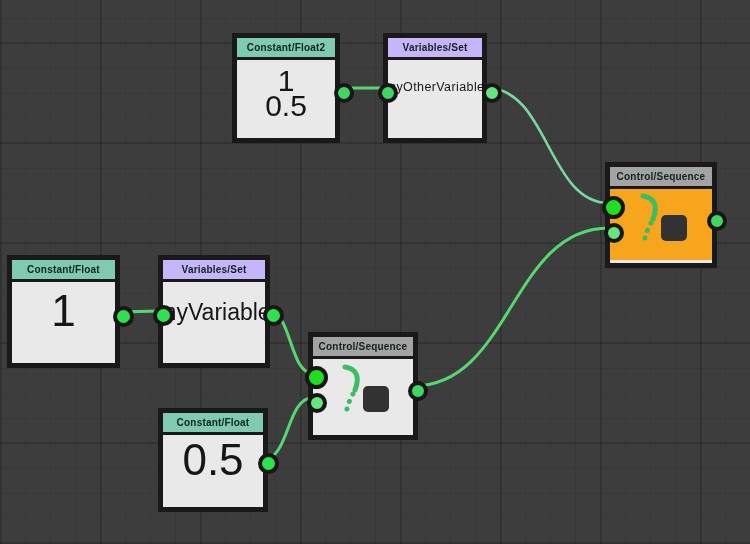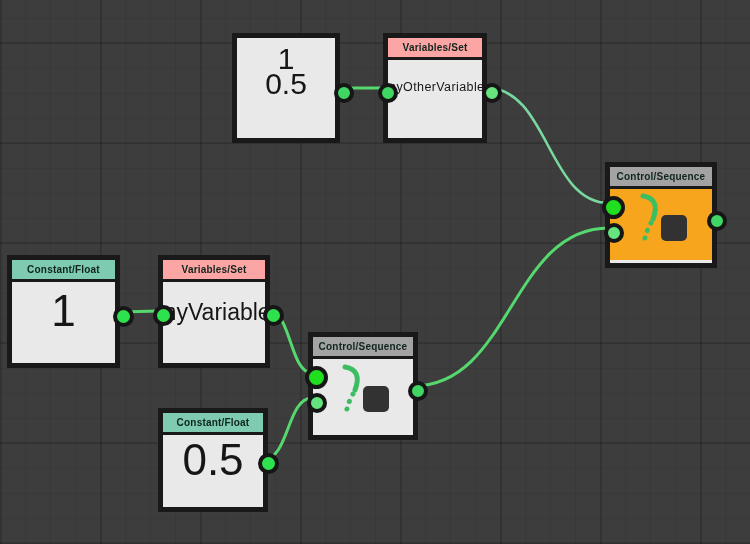--- a/index.html
+++ b/index.html
@@ -28,21 +28,21 @@
   }
   .node-header {
     height:22px;
     border-bottom:3px solid #191919;
     display:flex; align-items:center; justify-content:center;
     font-size:10px; font-weight:bold; color:#0f241a;
     letter-spacing:0.2px;
     white-space:nowrap;
   }
   .hdr-constant  { background:#7ecbb2; }
-  .hdr-variables { background:#fca5a5; }
+  .hdr-variables { background:#c4b5fd; }
   .hdr-control   { background:#a3a3a3; }
 
   .node-body {
     position:relative;
     display:flex; flex-direction:column;
     align-items:center; justify-content:center;
     height:calc(100% - 25px);
     color:#161616;
     overflow:visible;
   }
@@ -74,20 +74,21 @@
   <svg class="wires" viewBox="0 0 750 544">
     <path class="wire" d="M 339 88 L 384 88"></path>
     <path class="wire-soft" d="M 487 88 C 548 88 548 203 609 203"></path>
     <path class="wire" d="M 119 312 L 159 311"></path>
     <path class="wire" d="M 269 311 C 291 311 290 373 312 373"></path>
     <path class="wire" d="M 264 459 C 289 459 287 398 312 398"></path>
     <path class="wire" d="M 413 386 C 511 386 511 228 609 228"></path>
   </svg>
 
   <div class="node" style="left:232px; top:33px; width:108px; height:110px;">
+    <div class="node-header hdr-constant">Constant/Float2</div>
     <div class="node-body">
       <div class="val-sm vals-float2">
         <div>1</div>
         <div>0.5</div>
       </div>
     </div>
     <div class="port p-normal" style="left:97px; top:45px;"></div>
   </div>
 
   <div class="node" style="left:383px; top:33px; width:104px; height:110px;">

